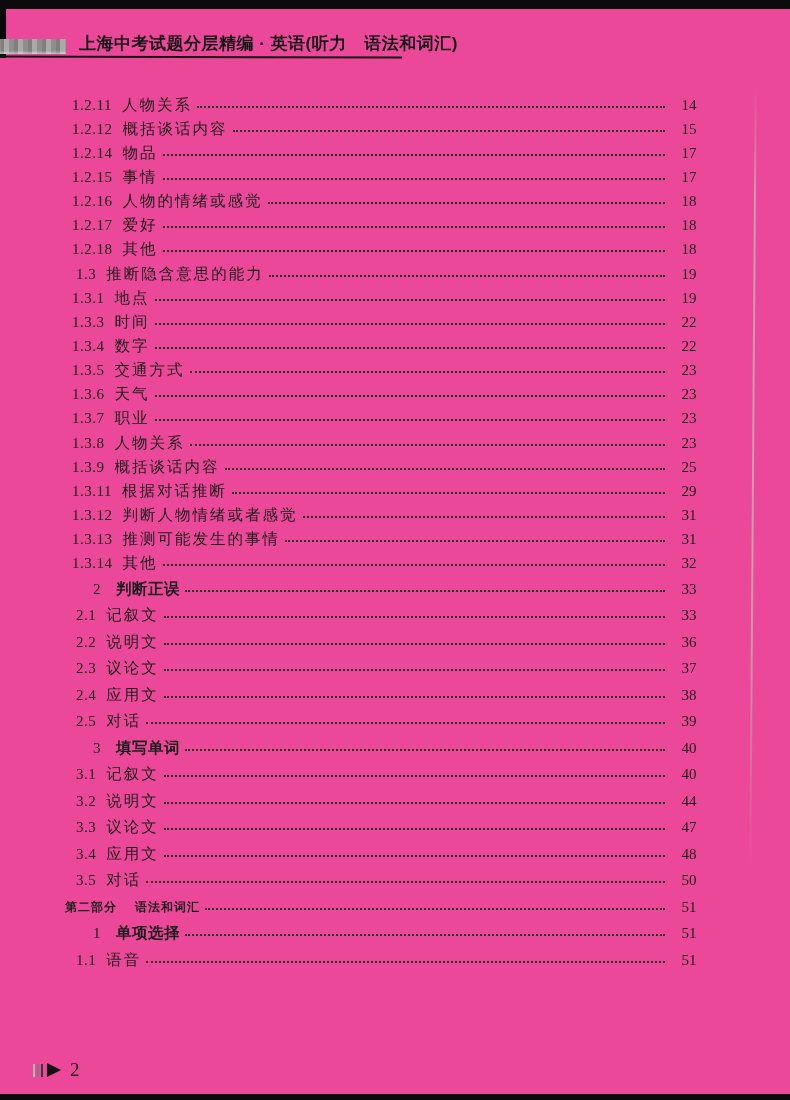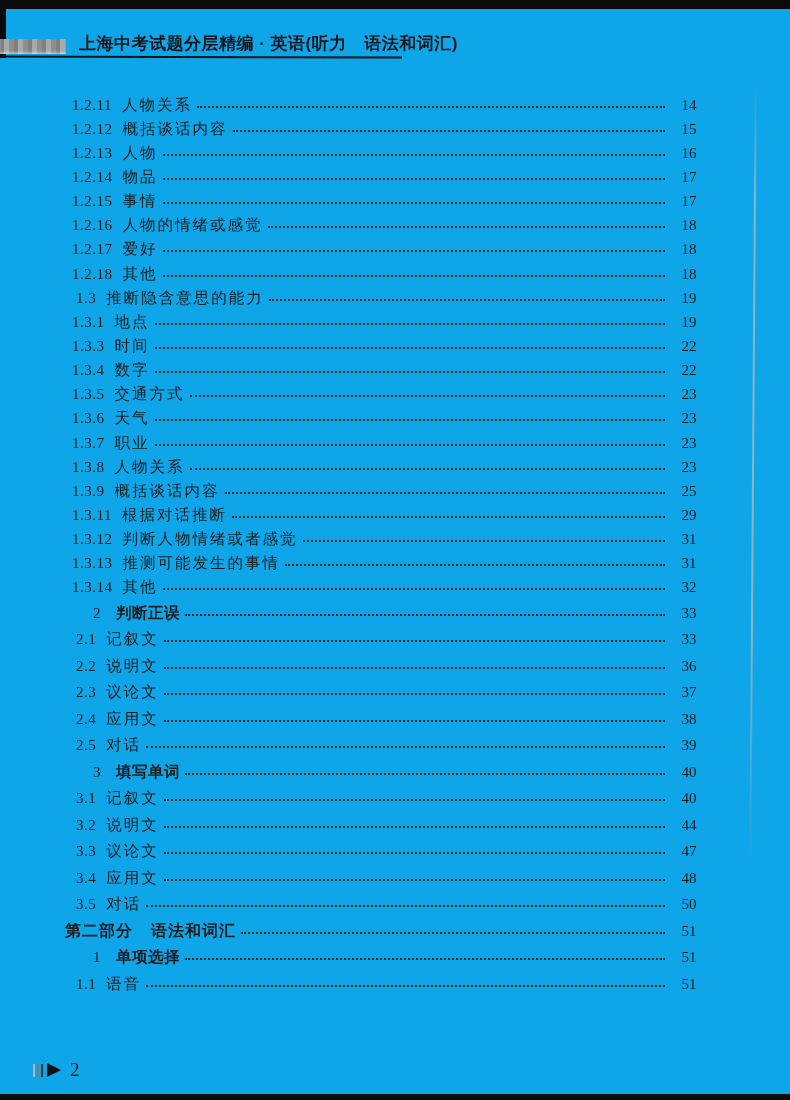--- a/index.html
+++ b/index.html
@@ -1,18 +1,18 @@
 <!DOCTYPE html>
 <html><head>
 <meta charset="utf-8">
 <style>
   html,body{margin:0;padding:0;background:#ffffff;}
   .page{
     position:relative;width:790px;height:1100px;overflow:hidden;
-    background:#0ea5e9;color:#1c1c1c;
+    background:#ec4899;color:#1c1c1c;
     font-family:"Liberation Serif","DejaVu Serif",serif;
   }
   
   .top-edge{position:absolute;top:0;left:0;width:790px;height:9px;background:#0b0b0b;}
   .left-edge{position:absolute;top:0;left:0;width:6px;height:58px;background:#0b0b0b;}
   .bottom-edge{position:absolute;bottom:0;left:0;width:790px;height:6px;background:#0b0b0b;}
   .curve{position:absolute;top:85px;left:752px;width:2px;height:780px;
     background:linear-gradient(180deg,rgba(200,200,196,0) 0%,rgba(190,190,186,.7) 15%,rgba(185,185,180,.75) 70%,rgba(200,200,196,0) 100%);
     transform:rotate(0.4deg);}
   
@@ -31,21 +31,21 @@
   .gb{height:26.5px;}
   .lvl-subsub{padding-left:72px;}
   .lvl-sub{padding-left:76px;}
   .lvl-section{padding-left:93px;}
   .lvl-part{padding-left:65px;}
   .num{font-size:15px;margin-right:10px;white-space:nowrap;letter-spacing:.5px;}
   .lvl-section .num{margin-right:15px;}
   .lvl-part .num{margin-right:18px;}
   .title{font-size:15.5px;white-space:nowrap;letter-spacing:2px;}
   .lvl-section .title{font-family:"Liberation Sans","DejaVu Sans",sans-serif;font-weight:bold;letter-spacing:.5px;font-size:15.5px;}
-  .lvl-part .num,.lvl-part .title{font-family:"Liberation Sans","DejaVu Sans",sans-serif;font-weight:bold;font-size:16px;letter-spacing:1px;}
+  .lvl-part .num,.lvl-part .title{font-family:"Liberation Sans","DejaVu Sans",sans-serif;font-weight:bold;font-size:12px;letter-spacing:1px;}
   .dots{flex:1;height:0;border-bottom:2.4px dotted #262626;margin:3px 8px 0 5px;min-width:20px;}
   .page-no{width:32px;text-align:center;font-size:15px;flex:none;}
   
   .footer{position:absolute;left:33px;top:1058px;height:24px;display:flex;align-items:center;}
   .bars{display:flex;align-items:center;height:15px;}
   .bar{width:2px;height:13px;margin-right:2px;}
   .bar.b1{background:#b5b5b5;}
   .bar.b2{background:#7a7a7a;}
   .bar.b3{background:#3a3a3a;}
   .tri{width:0;height:0;border-left:14px solid #121212;border-top:7.5px solid transparent;border-bottom:7.5px solid transparent;margin-left:2px;}
@@ -69,26 +69,20 @@
         <span class="dots"></span>
         <span class="page-no">14</span>
       </div>
       <div class="row lvl-subsub ga">
         <span class="num">1.2.12</span>
         <span class="title">概括谈话内容</span>
         <span class="dots"></span>
         <span class="page-no">15</span>
       </div>
       <div class="row lvl-subsub ga">
-        <span class="num">1.2.13</span>
-        <span class="title">人物</span>
-        <span class="dots"></span>
-        <span class="page-no">16</span>
-      </div>
-      <div class="row lvl-subsub ga">
         <span class="num">1.2.14</span>
         <span class="title">物品</span>
         <span class="dots"></span>
         <span class="page-no">17</span>
       </div>
       <div class="row lvl-subsub ga">
         <span class="num">1.2.15</span>
         <span class="title">事情</span>
         <span class="dots"></span>
         <span class="page-no">17</span>

